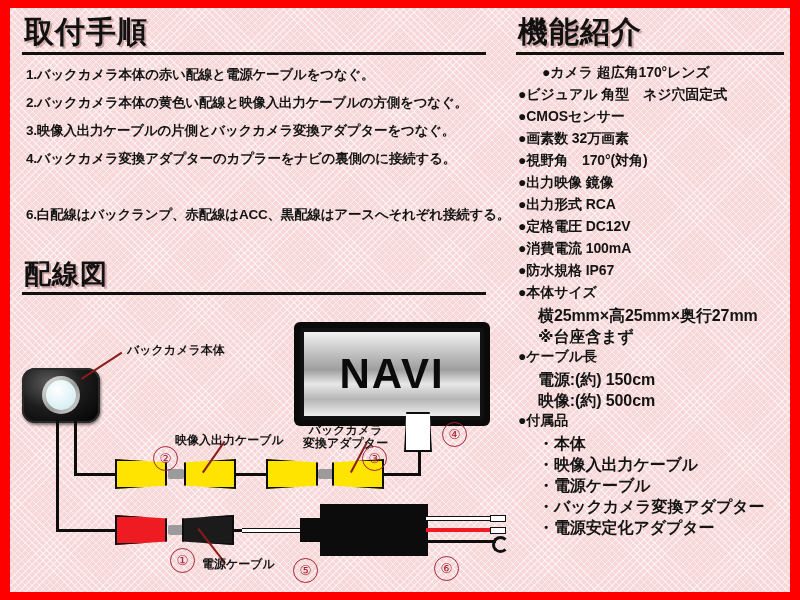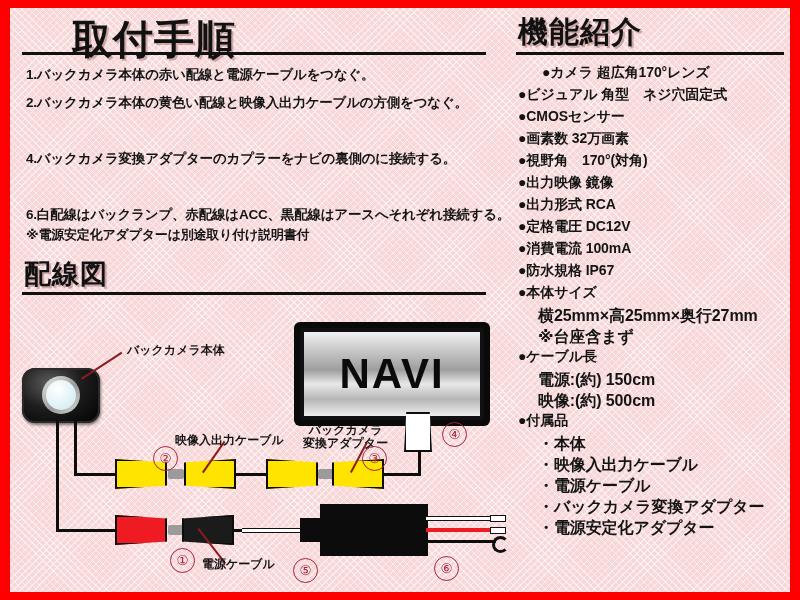--- a/index.html
+++ b/index.html
@@ -99,28 +99,28 @@
     display:flex;align-items:center;justify-content:center;
     font-family:"Liberation Serif",serif;
   }
 </style>
 </head>
 <body>
 
 <div id="page">
   <div id="canvas">
 
-    <div class="head" style="left:14px;top:4px;font-size:40px;margin-left:48px;">取付手順</div>
+    <div class="head" style="left:14px;top:4px;font-size:30px;">取付手順</div>
     <div class="rule" style="left:12px;top:44px;width:464px;"></div>
 
     <div class="txt step" style="left:16px;top:58px;">1.バックカメラ本体の赤い配線と電源ケーブルをつなぐ。</div>
     <div class="txt step" style="left:16px;top:86px;">2.バックカメラ本体の黄色い配線と映像入出力ケーブルの方側をつなぐ。</div>
+    <div class="txt step" style="left:16px;top:114px;">3.映像入出力ケーブルの片側とバックカメラ変換アダプターをつなぐ。</div>
     <div class="txt step" style="left:16px;top:142px;">4.バックカメラ変換アダプターのカプラーをナビの裏側のに接続する。</div>
     <div class="txt step" style="left:16px;top:198px;text-align:center;">6.白配線はバックランプ、赤配線はACC、黒配線はアースへそれぞれ接続する。</div>
-    <div class="txt note" style="left:16px;top:218px;">※電源安定化アダプターは別途取り付け説明書付</div>
 
     <div class="head" style="left:14px;top:248px;font-size:27px;">配線図</div>
     <div class="rule" style="left:12px;top:284px;width:464px;"></div>
 
     <div class="head" style="left:508px;top:4px;font-size:30px;">機能紹介</div>
     <div class="rule" style="left:506px;top:44px;width:268px;"></div>
 
     <div id="spec-list">
         <div class="txt spec" style="left: 532px; top: 56px;">●カメラ 超広角170°レンズ</div>
         <div class="txt spec" style="left: 508px; top: 78px;">●ビジュアル 角型　ネジ穴固定式</div>

